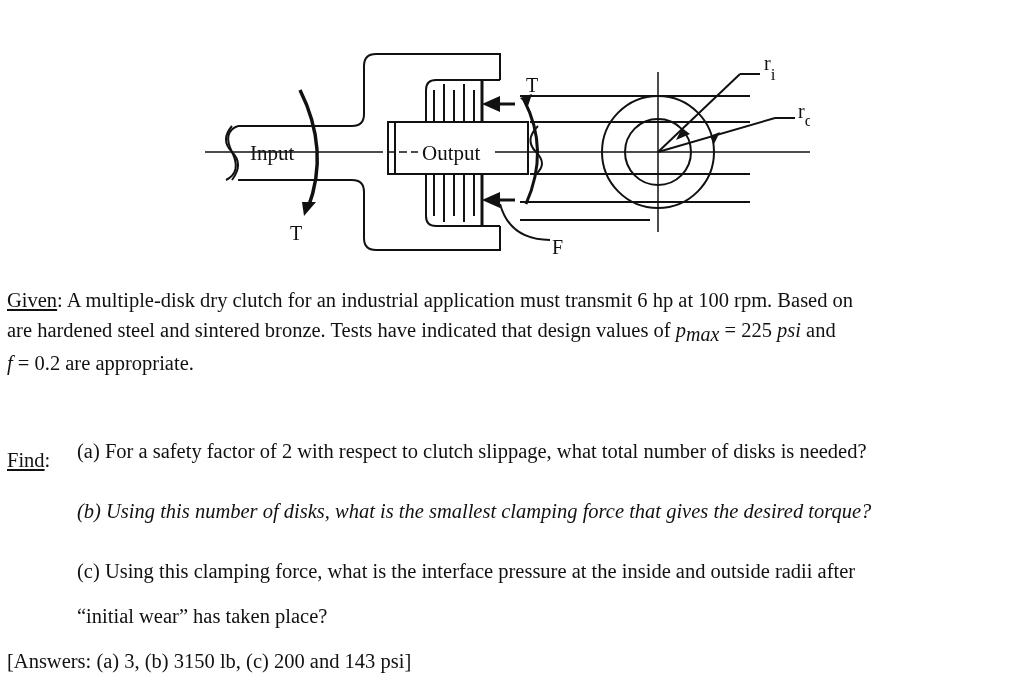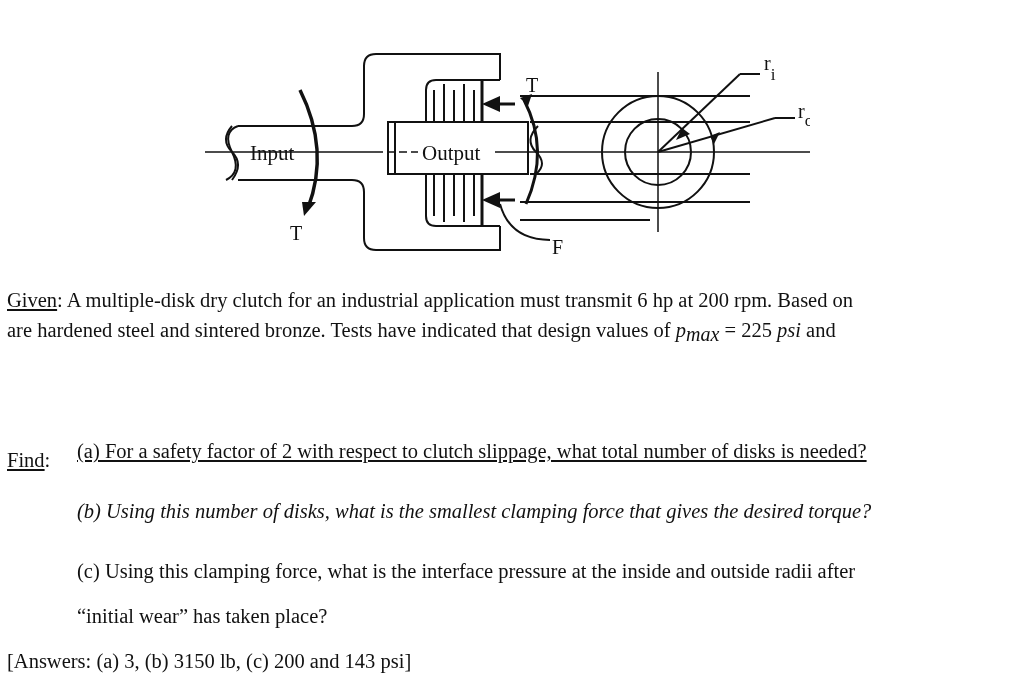--- a/index.html
+++ b/index.html
@@ -92,25 +92,26 @@
   <text x="60" y="120" font-family="Liberation Serif, serif" font-size="21" fill="#111">Input</text>
   <text x="232" y="120" font-family="Liberation Serif, serif" font-size="21" fill="#111">Output</text>
   <text x="100" y="200" font-family="Liberation Serif, serif" font-size="20" fill="#111">T</text>
   <text x="336" y="52" font-family="Liberation Serif, serif" font-size="20" fill="#111">T</text>
   <text x="362" y="214" font-family="Liberation Serif, serif" font-size="20" fill="#111">F</text>
   <text x="574" y="30" font-family="Liberation Serif, serif" font-size="20" fill="#111"><tspan>r</tspan><tspan dy="10" font-size="17">i</tspan></text>
   <text x="608" y="78" font-family="Liberation Serif, serif" font-size="20" fill="#111"><tspan>r</tspan><tspan dy="8" font-size="17">o</tspan></text>
 </svg>
 
 <div class="para" style="top:286px;">
-  <span class="line"><span class="u">Given</span>: <span>A multiple-disk dry clutch for an industrial application must transmit 6 hp at 200 rpm. Based on</span></span>
+  <span class="line"><span class="u">Given</span>: <span>A multiple-disk dry clutch for an industrial application must transmit 6 hp at 100 rpm. Based on</span></span>
   <span class="line"><span>are hardened steel and sintered bronze. Tests have indicated that design values of </span><span class="m">p</span><span class="sub">max</span><span> = 225 </span><span class="m">psi</span><span> and</span></span>
+  <span class="line"><span class="m">f</span><span> = 0.2 are appropriate.</span></span>
 </div>
 
 <div class="para" style="top:446px;">
   <span class="u">Find</span>:
 </div>
-<div class="find-item" style="top:437px;text-decoration:underline;">(a) For a safety factor of 2 with respect to clutch slippage, what total number of disks is needed?</div>
+<div class="find-item" style="top:437px;">(a) For a safety factor of 2 with respect to clutch slippage, what total number of disks is needed?</div>
 <div class="find-item" style="top:497px;font-style:italic;">(b) Using this number of disks, what is the smallest clamping force that gives the desired torque?</div>
 <div class="find-item" style="top:557px;">(c) Using this clamping force, what is the interface pressure at the inside and outside radii after</div>
 <div class="find-item" style="top:602px;">“initial wear” has taken place?</div>
 
 <div class="para" style="top:647px;">[Answers: (a) 3, (b) 3150 lb, (c) 200 and 143 psi]</div>
 
 </body></html>

